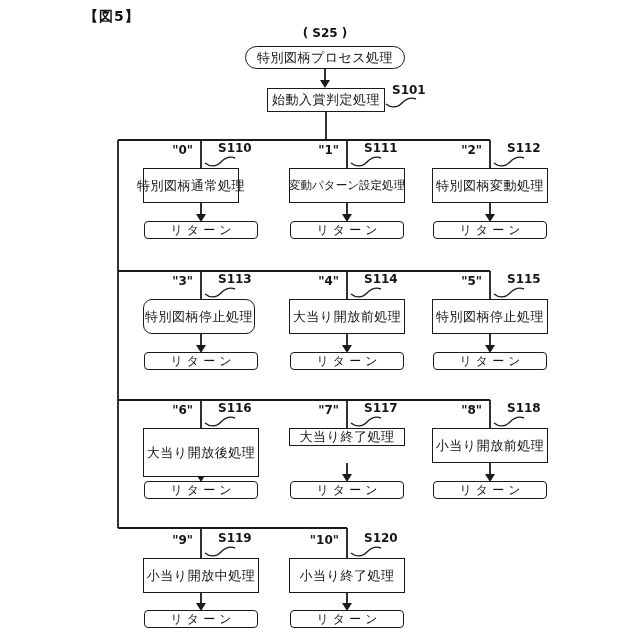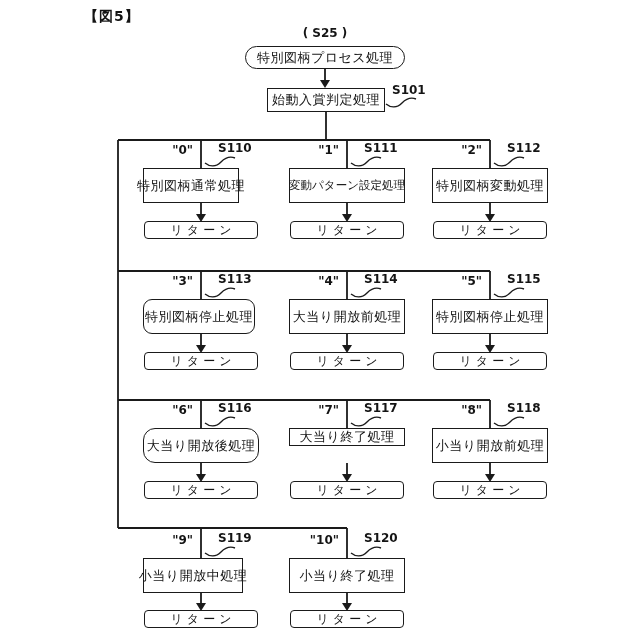--- a/index.html
+++ b/index.html
@@ -129,36 +129,36 @@
   <div class="node proc" style="left:289px;top:299px;width:116px;height:35px;">大当り開放前処理</div>
   <div class="node ret" style="left:290px;top:352px;width:114px;height:18px;">リターン</div>
 
   <div class="lab val" style="left:422px;top:274px;">"5"</div>
   <div class="lab" style="left:507px;top:272px;">S115</div>
   <div class="node proc" style="left:432px;top:299px;width:116px;height:35px;">特別図柄停止処理</div>
   <div class="node ret" style="left:433px;top:352px;width:114px;height:18px;">リターン</div>
 
   <div class="lab val" style="left:133px;top:403px;">"6"</div>
   <div class="lab" style="left:218px;top:401px;text-align:center;">S116</div>
-  <div class="node proc" style="left:143px;top:428px;width:116px;height:35px;border-radius:12px;">大当り開放後処理</div>
+  <div class="node proc" style="left:143px;top:428px;width:116px;height:49px;">大当り開放後処理</div>
   <div class="node ret" style="left:144px;top:481px;width:114px;height:18px;">リターン</div>
 
   <div class="lab val" style="left:279px;top:403px;">"7"</div>
   <div class="lab" style="left:364px;top:401px;">S117</div>
   <div class="node proc" style="left:289px;top:428px;width:116px;height:18px;">大当り終了処理</div>
   <div class="node ret" style="left:290px;top:481px;width:114px;height:18px;">リターン</div>
 
   <div class="lab val" style="left:422px;top:403px;">"8"</div>
   <div class="lab" style="left:507px;top:401px;">S118</div>
   <div class="node proc" style="left:432px;top:428px;width:116px;height:35px;">小当り開放前処理</div>
   <div class="node ret" style="left:433px;top:481px;width:114px;height:18px;">リターン</div>
 
   <div class="lab val" style="left:133px;top:533px;">"9"</div>
   <div class="lab" style="left:218px;top:531px;">S119</div>
-  <div class="node proc" style="left:143px;top:558px;width:100px;height:35px;">小当り開放中処理</div>
+  <div class="node proc" style="left:143px;top:558px;width:116px;height:35px;">小当り開放中処理</div>
   <div class="node ret" style="left:144px;top:610px;width:114px;height:18px;">リターン</div>
 
   <div class="lab val" style="left:279px;top:533px;">"10"</div>
   <div class="lab" style="left:364px;top:531px;">S120</div>
   <div class="node proc" style="left:289px;top:558px;width:116px;height:35px;">小当り終了処理</div>
   <div class="node ret" style="left:290px;top:610px;width:114px;height:18px;">リターン</div>
 
 </div>
 
 </body></html>

